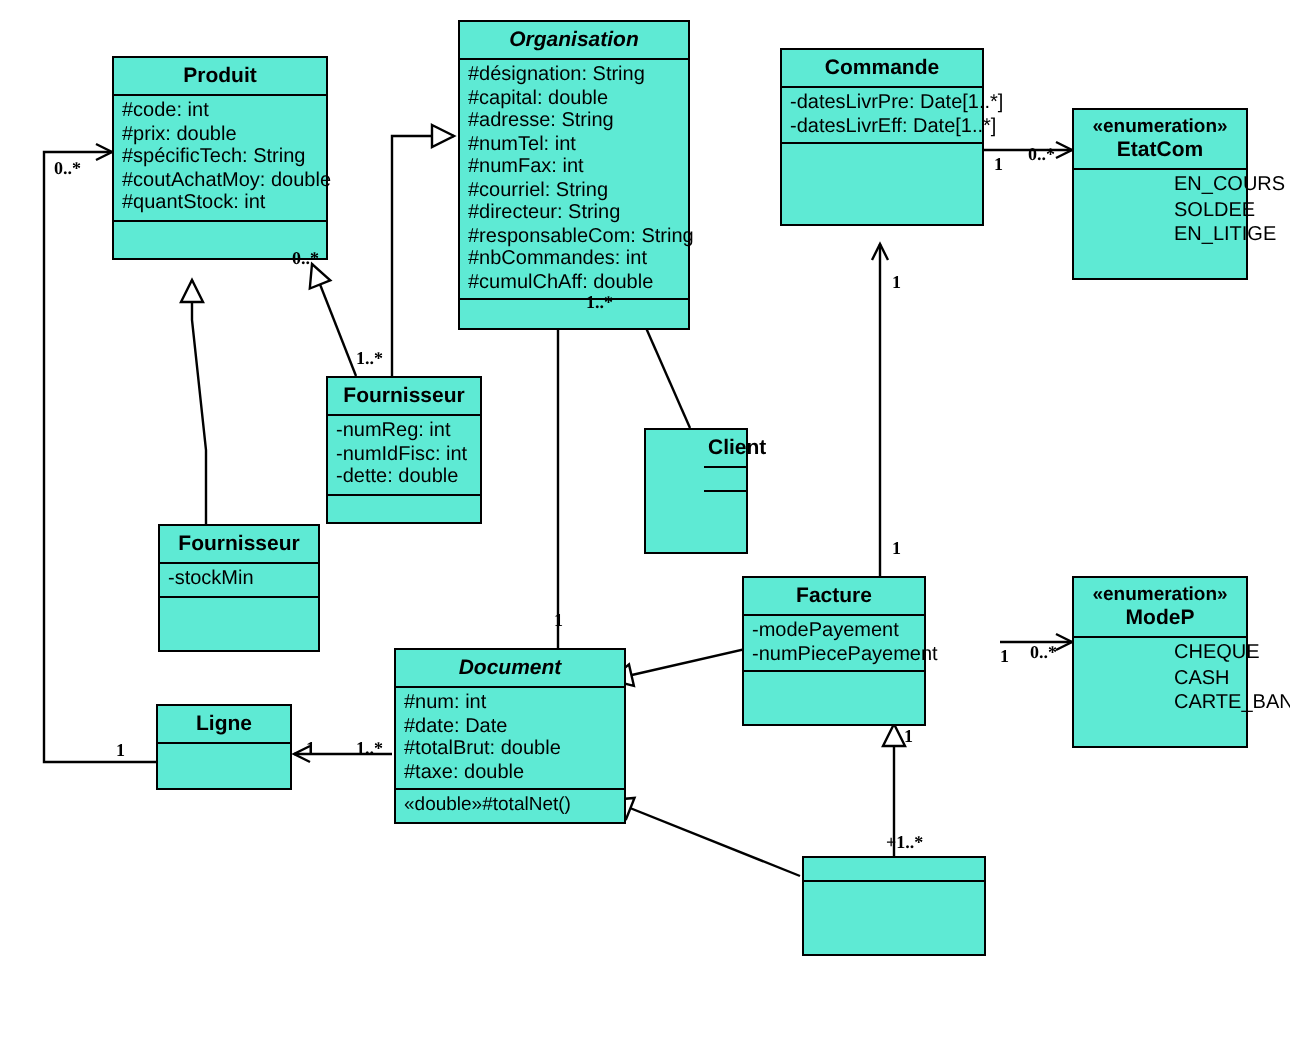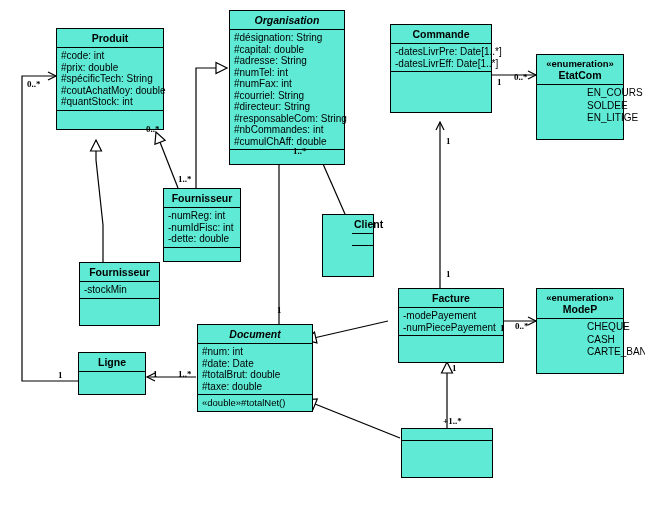--- a/index.html
+++ b/index.html
@@ -218,21 +218,21 @@
       <div>#num: int</div>
       <div>#date: Date</div>
       <div>#totalBrut: double</div>
       <div>#taxe: double</div>
     </div>
     <div class="ops">
       <div>«double»#totalNet()</div>
     </div>
   </div>
 
-  <div class="cls" style="left:398px; top:288px; width:106px;">
+  <div class="cls" style="left:371px; top:288px; width:92px;">
     <div class="hdr">Facture</div>
     <div class="attrs">
       <div>-modePayement</div>
       <div>-numPiecePayement</div>
     </div>
     <div class="ops" style="height:22px;"></div>
   </div>
 
   <div class="cls" style="left:536px; top:288px; width:88px;">
     <div class="hdr">

